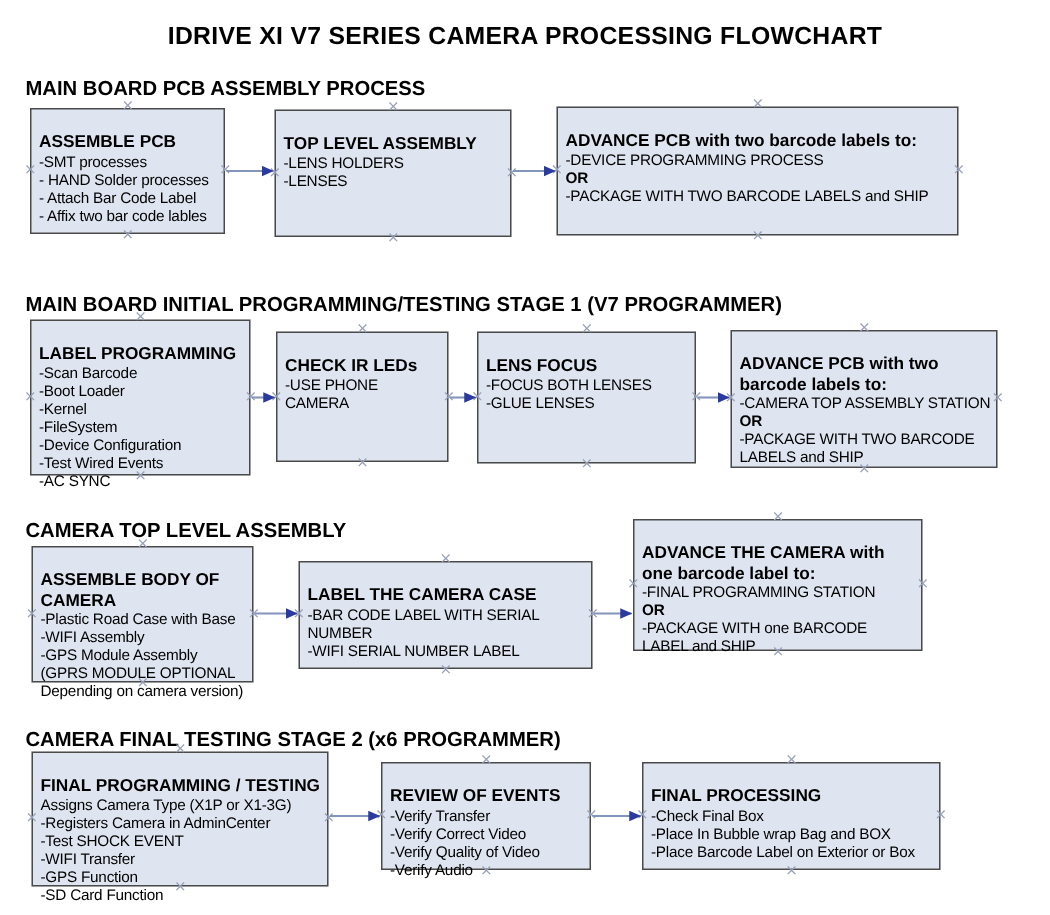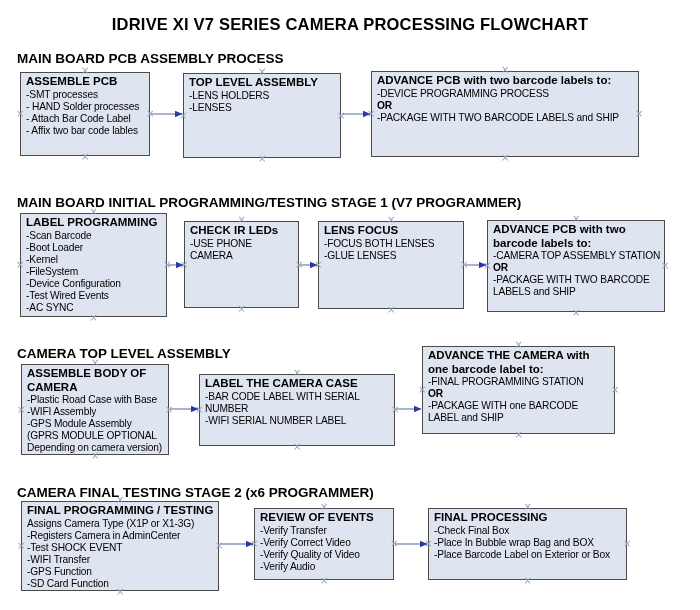--- a/index.html
+++ b/index.html
@@ -12,21 +12,21 @@
     position:absolute; top:15px; left:0; width:100%;
     text-align:center; font-size:16.5px; font-weight:bold;
     letter-spacing:0.2px; white-space:nowrap;
   }
   .sec-heading {
     position:absolute; left:17px; font-size:13.5px; font-weight:bold;
     white-space:nowrap;
   }
   .flowbox {
     position:absolute; background:#dfe5f0; border:1.6px solid #4a4a4a;
-    box-sizing:border-box; padding:2px 3px 2px 5px;
+    box-sizing:border-box; padding:16px 3px 2px 5px;
   }
   .box-title { font-size:11.5px; font-weight:bold; line-height:13.5px; }
   .box-title.nowrap { white-space:nowrap; }
   .box-line { font-size:10.2px; line-height:12px; letter-spacing:-0.15px; }
   .box-line.or { font-weight:bold; }
   .h {
     position:absolute; width:8px; height:9px; color:#97a0b8;
     font-size:10px; line-height:9px; text-align:center; pointer-events:none;
     font-family:"DejaVu Sans", sans-serif;
   }

